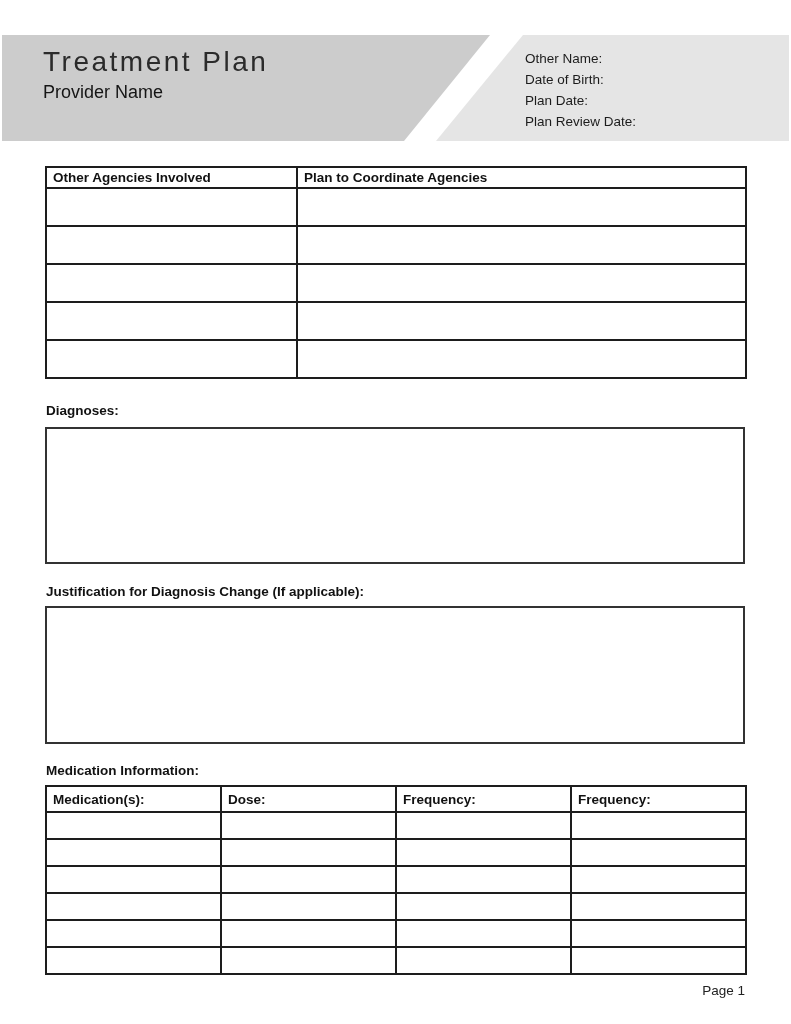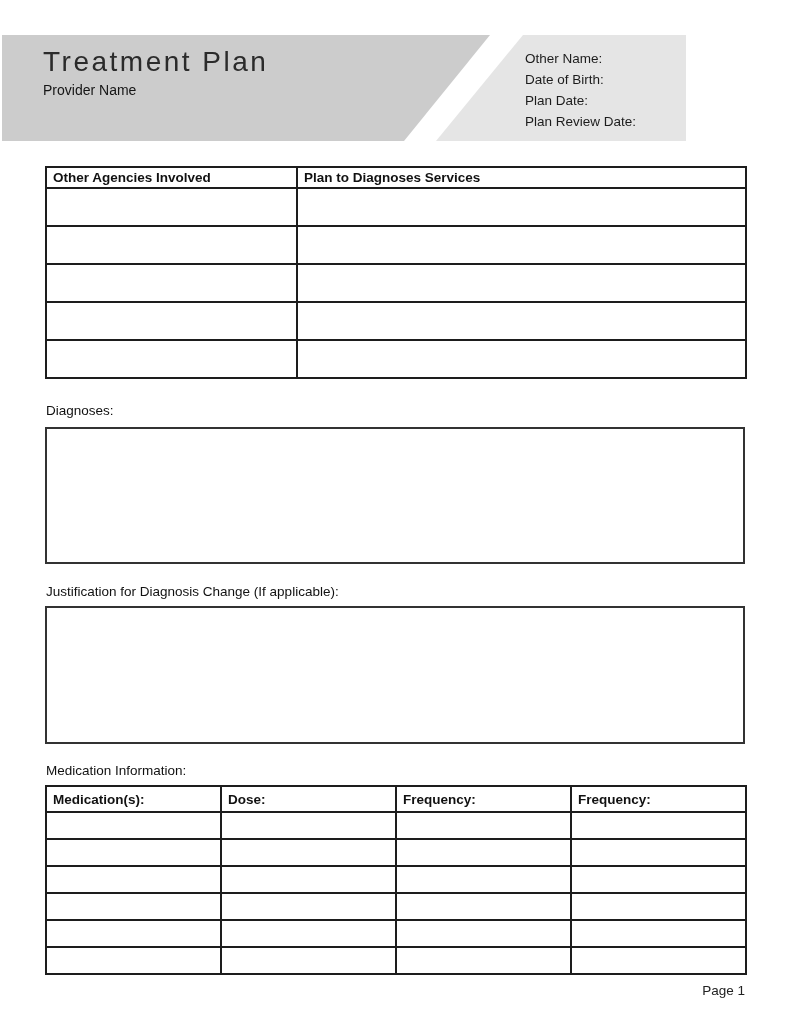--- a/index.html
+++ b/index.html
@@ -12,37 +12,37 @@
   *{box-sizing:border-box;margin:0;padding:0;}
   html,body{background:#ffffff;}
   body{
     width:791px;height:1024px;
     font-family:"Liberation Sans", sans-serif;
     color:var(--text);
   }
   .page{position:relative;width:791px;height:1024px;background:#ffffff;overflow:hidden;}
 
   
-  .header-band{position:absolute;left:2px;top:35px;width:684px;height:106px;}
+  .header-band{position:absolute;left:2px;top:35px;width:787px;height:106px;}
   .header-left-bg,.header-right-bg{position:absolute;inset:0;}
   .header-left-bg{
     background:var(--header-left-bg);
     clip-path:polygon(0 0, 488px 0, 402px 100%, 0 100%);
   }
   .header-right-bg{
     background:var(--header-right-bg);
     clip-path:polygon(521px 0, 100% 0, 100% 100%, 434px 100%);
   }
   .header-text{position:absolute;left:41px;top:11px;}
   .hdr-title{
     font-size:28px;line-height:1.15;letter-spacing:2.5px;
     font-weight:400;color:#2b2b2b;white-space:nowrap;
   }
   .hdr-practice{font-size:18px;line-height:1.2;margin-top:7px;color:#151515;white-space:nowrap;}
-  .hdr-provider{font-size:14px;line-height:1.2;margin-top:4px;color:#151515;white-space:nowrap;}
+  .hdr-provider{font-size:18px;line-height:1.2;margin-top:4px;color:#151515;white-space:nowrap;}
   .hdr-fields{position:absolute;left:523px;top:13px;}
   .hdr-field{font-size:13.5px;line-height:21px;color:#1c1c1c;white-space:nowrap;}
 
   
   .content-left{left:45px;width:700px;}
 
   
   table{border-collapse:collapse;table-layout:fixed;width:700px;background:#ffffff;}
   th,td{border:2px solid var(--table-border);}
   th{
@@ -52,21 +52,21 @@
   }
   .agencies-table{position:absolute;top:166px;}
   .agencies-table th{height:21px;}
   .agencies-table td{height:38px;}
   .med-table{position:absolute;top:785px;padding-left:28px;}
   .med-table th{height:26px;}
   .med-table td{height:27px;}
 
   
   .section-label{
-    position:absolute;font-size:13.5px;font-weight:400;color:#111;white-space:nowrap;
+    position:absolute;font-size:13.5px;font-weight:700;color:#111;white-space:nowrap;
   }
   .lbl-diagnoses{top:403px;left:46px;}
   .lbl-justification{top:584px;left:46px;}
   .lbl-medication{top:763px;left:46px;}
   .fill-box{
     position:absolute;background:#ffffff;
     border:2px solid var(--box-border);
   }
   .box-diagnoses{top:427px;height:137px;}
   .box-justification{top:606px;height:138px;}
@@ -100,21 +100,21 @@
   </div>
 
   <table class="agencies-table content-left">
     <colgroup>
       <col style="width:251px">
         <col style="width:449px">
     </colgroup>
     <thead>
       <tr>
         <th>Other Agencies Involved</th>
-        <th>Plan to Diagnoses Services</th>
+        <th>Plan to Coordinate Agencies</th>
       </tr>
     </thead>
     <tbody>
         <tr>
         <td></td>
         <td></td>
       </tr>
         <tr>
         <td></td>
         <td></td>

